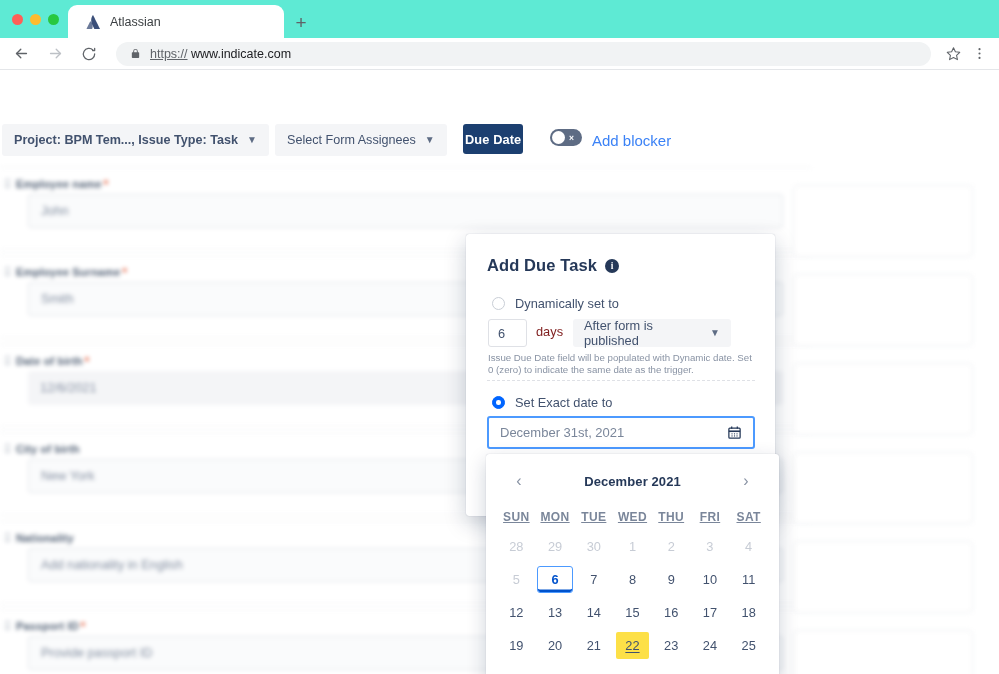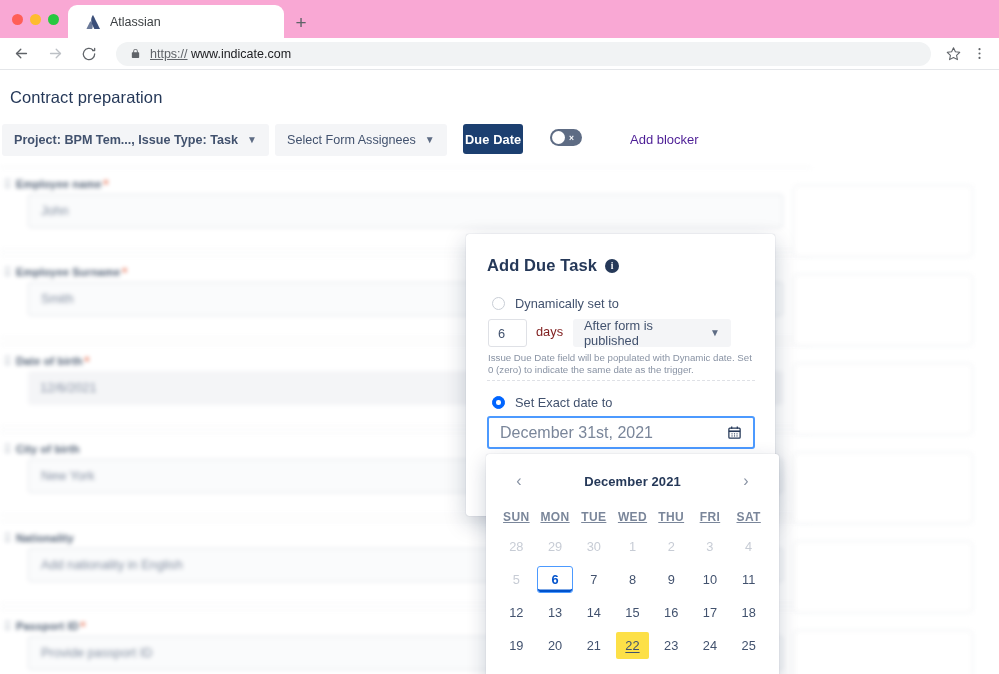--- a/index.html
+++ b/index.html
@@ -8,21 +8,21 @@
     width: 999px; height: 674px;
     font-family: "Liberation Sans", sans-serif;
     background: #ffffff;
     overflow: hidden;
   }
   #app { position: relative; width: 999px; height: 674px; background:#fff; }
 
   
   .browser-topbar {
     position:absolute; left:0; top:0; width:999px; height:38px;
-    background:#f9a8d4;
+    background:#5eead4;
   }
   .traffic { position:absolute; left:12px; top:14px; display:flex; gap:7px; }
   .dot { width:11px; height:11px; border-radius:50%; }
   .dot.red { background:#ff5f57; }
   .dot.yellow { background:#febc2e; }
   .dot.green { background:#28c840; }
 
   .tab {
     position:absolute; left:68px; top:5px; width:216px; height:33px;
     background:#ffffff; border-radius:9px 9px 0 0;
@@ -87,21 +87,21 @@
   }
   .toggle {
     position:absolute; left:550px; top:5px;
     width:32px; height:17px; background:#5e6c84; border-radius:10px;
     display:flex; align-items:center; padding:0 2px;
   }
   .toggle-knob { width:13px; height:13px; background:#fff; border-radius:50%; }
   .toggle-x { color:#fff; font-size:8.5px; margin-left:4px; font-weight:bold; }
   .blocker-label {
     position:absolute; left:592px; top:8px;
-    font-size:13px; color:#4c1d95;margin-left:38px;
+    font-size:15px; color:#3b82f6;
   }
 
   
   .form-area {
     position:absolute; left:0; top:96px; width:999px; height:507px;
     filter: blur(2.1px); opacity:0.92;
   }
   .field-card {
     position:absolute; left:0; width:811px;
     border-top:1px solid #f0f1f3; border-bottom:1px solid #f0f1f3;
@@ -185,21 +185,21 @@
     font-size:9.7px; line-height:11.5px; color:#8993a4;
   }
   .divider {
     position:absolute; left:21px; top:146px; width:268px;
     border-top:1px dashed #dfe1e6;
   }
   .date-input {
     position:absolute; left:21px; top:182px; width:268px; height:33px;
     background:#fff; border:2px solid #4c9aff; border-radius:3px;
     display:flex; align-items:center; justify-content:space-between;
-    padding:0 11px; font-size:16px; color:#7a869a;
+    padding:0 11px; font-size:13px; color:#7a869a;
   }
   .cal-glyph { width:15px; height:15px; flex:none; }
 
   
   .calendar {
     position:absolute; left:486px; top:383px; width:293px; height:279px;
     background:#fff; border-radius:3px;
     box-shadow:0 7px 20px rgba(9,30,66,0.20), 0 0 1px rgba(9,30,66,0.28);
     padding:0;
   }
@@ -297,21 +297,20 @@
           <circle cx="12" cy="5" r="1.7"></circle>
             <circle cx="12" cy="12" r="1.7"></circle>
             <circle cx="12" cy="19" r="1.7"></circle>
         </svg>
       </div>
     </div>
   </div>
 
   <div class="page">
 
-    <div class="page-title">Contract preparation</div>
 
     <div class="toolbar">
       <div class="pill" id="pill-project">
         <span>Project: BPM Tem..., Issue Type: Task</span>
         <span class="chev">▼</span>
       </div>
       <div class="pill" id="pill-assignees">
         <span>Select Form Assignees</span>
         <span class="chev">▼</span>
       </div>

